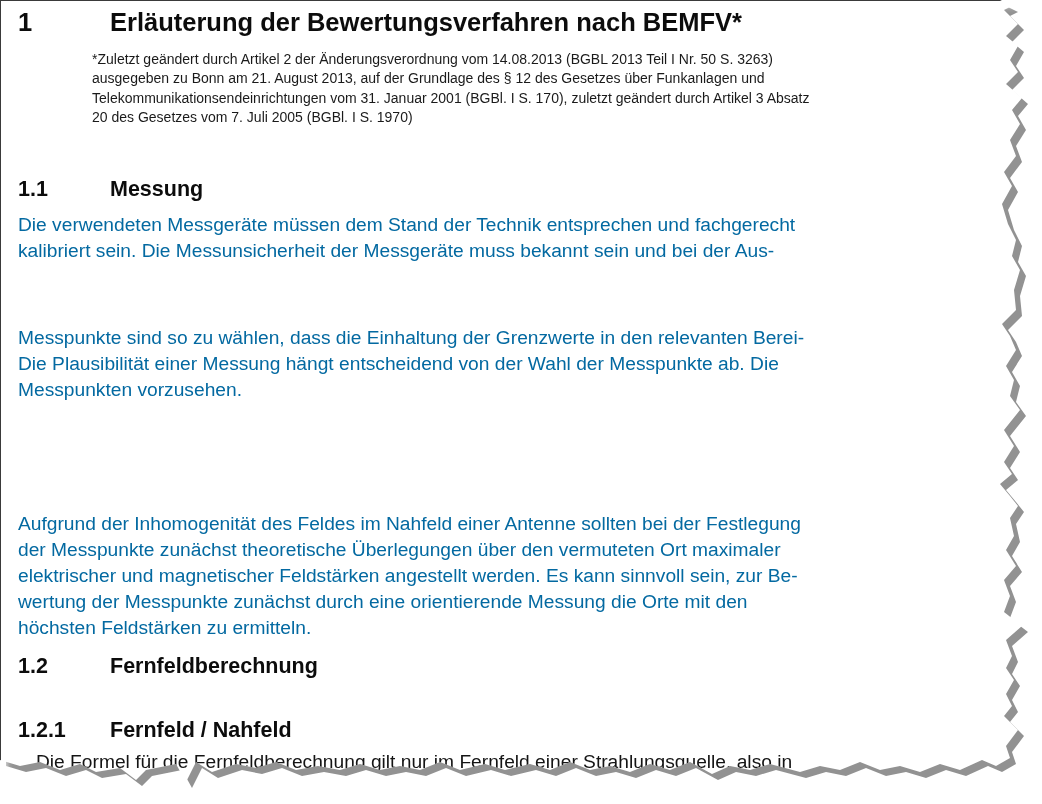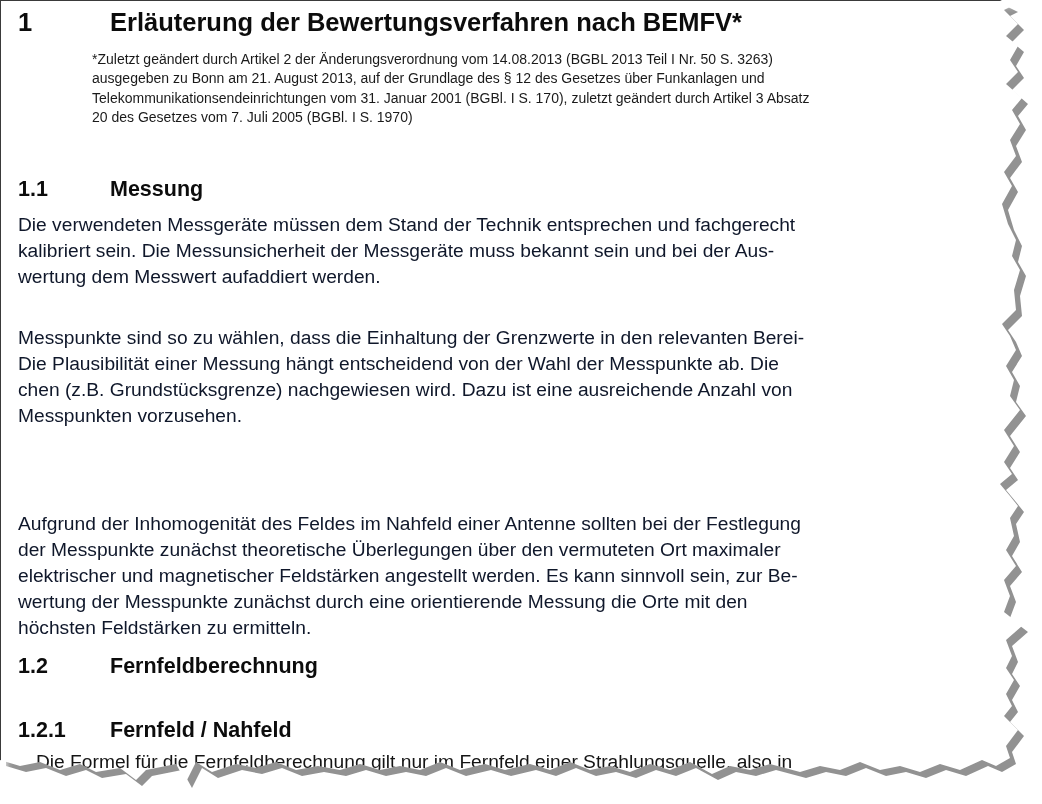--- a/index.html
+++ b/index.html
@@ -99,21 +99,21 @@
       font-size: 21.5px;
       color: #0c0c0c;
     }
     .h2-num { width: 92px; }
     .para {
       position: absolute;
       left: 0;
       width: 990px;
       font-size: 19.2px;
       line-height: 26px;
-      color: #0f172a;
+      color: #0369a1;
     }
     .line { white-space: nowrap; display: block; }
     .cut-line {
       position: absolute;
       left: 46px;
       top: 751px;
       font-size: 19.2px;
       white-space: nowrap;
       color: #141414;
     }
@@ -141,27 +141,25 @@
     </div>
 
     <div class="h2-row" style="top:177px;">
       <span class="h2-num">1.1</span>
       <span>Messung</span>
     </div>
 
     <div class="para" style="top:212px;">
       <span class="line">Die verwendeten Messgeräte müssen dem Stand der Technik entsprechen und fachgerecht</span>
       <span class="line">kalibriert sein. Die Messunsicherheit der Messgeräte muss bekannt sein und bei der Aus-</span>
-      <span class="line">wertung dem Messwert aufaddiert werden.</span>
     </div>
 
     <div class="para" style="top:325px;">
       <span class="line">Messpunkte sind so zu wählen, dass die Einhaltung der Grenzwerte in den relevanten Berei-</span>
       <span class="line">Die Plausibilität einer Messung hängt entscheidend von der Wahl der Messpunkte ab. Die</span>
-      <span class="line">chen (z.B. Grundstücksgrenze) nachgewiesen wird. Dazu ist eine ausreichende Anzahl von</span>
       <span class="line">Messpunkten vorzusehen.</span>
     </div>
 
     <div class="para" style="top:464px;margin-top:47px;">
       <span class="line">Aufgrund der Inhomogenität des Feldes im Nahfeld einer Antenne sollten bei der Festlegung</span>
       <span class="line">der Messpunkte zunächst theoretische Überlegungen über den vermuteten Ort maximaler</span>
       <span class="line">elektrischer und magnetischer Feldstärken angestellt werden. Es kann sinnvoll sein, zur Be-</span>
       <span class="line">wertung der Messpunkte zunächst durch eine orientierende Messung die Orte mit den</span>
       <span class="line">höchsten Feldstärken zu ermitteln.</span>
     </div>

